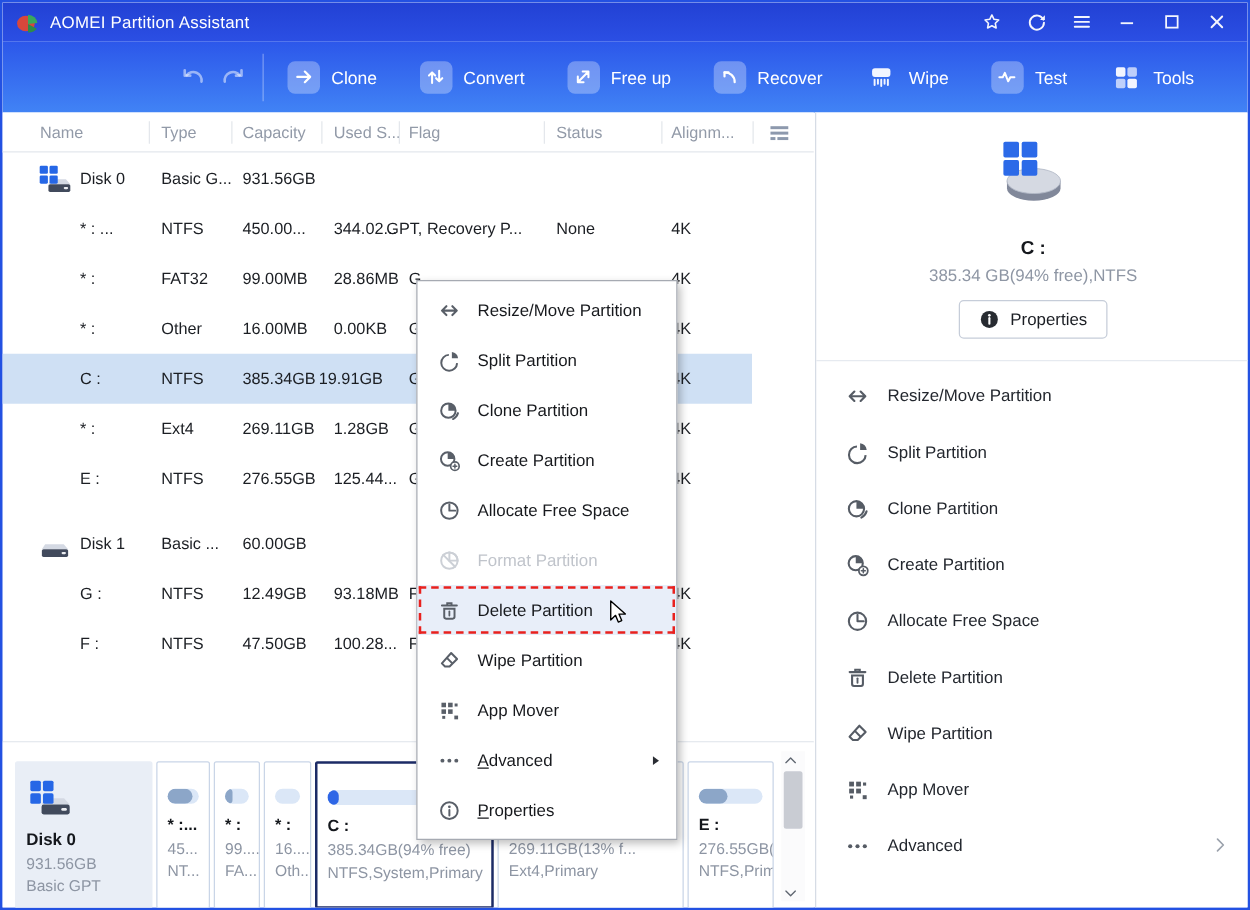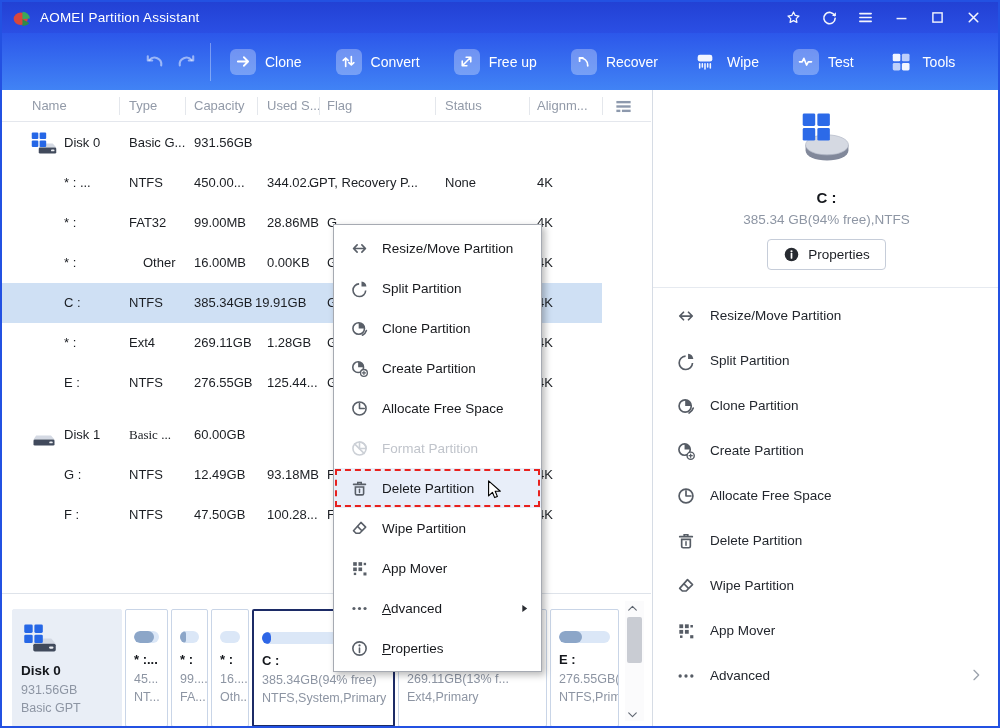--- a/index.html
+++ b/index.html
@@ -422,21 +422,21 @@
       <div class="row">
         <span class="cell" style="left: 62px;">* :</span>
         <span class="cell" style="left: 127px;">FAT32</span>
         <span class="cell" style="left: 192px;">99.00MB</span>
         <span class="cell" style="left: 265px;">28.86MB</span>
         <span class="cell" style="left: 325px;">G...</span>
         <span class="cell" style="left: 535px;">4K</span>
       </div>
       <div class="row">
         <span class="cell" style="left: 62px;">* :</span>
-        <span class="cell" style="left: 141px;">Other</span>
+        <span class="cell" style="left: 127px;">Other</span>
         <span class="cell" style="left: 192px;">16.00MB</span>
         <span class="cell" style="left: 265px;">0.00KB</span>
         <span class="cell" style="left: 325px;">G...</span>
         <span class="cell" style="left: 535px;">4K</span>
       </div>
       <div class="row sel">
         <span class="cell" style="left: 62px;">C :</span>
         <span class="cell" style="left: 127px;">NTFS</span>
         <span class="cell" style="left: 192px;">385.34GB</span>
         <span class="cell" style="left: 253px;">19.91GB</span>
@@ -457,21 +457,21 @@
         <span class="cell" style="left: 192px;">276.55GB</span>
         <span class="cell" style="left: 265px;">125.44...</span>
         <span class="cell" style="left: 325px;">G...</span>
         <span class="cell" style="left: 535px;">4K</span>
       </div>
       <div class="row gap">
         <svg class="dicon">
           <use href="#i-disk-plain"></use>
         </svg>
         <span class="cell" style="left: 62px;">Disk 1</span>
-        <span class="cell" style="left: 127px; font-family: Liberation Serif, serif;">Basic ...</span>
+        <span class="cell" style="left: 127px;">Basic ...</span>
         <span class="cell" style="left: 192px;">60.00GB</span>
       </div>
       <div class="row">
         <span class="cell" style="left: 62px;">G :</span>
         <span class="cell" style="left: 127px;">NTFS</span>
         <span class="cell" style="left: 192px;">12.49GB</span>
         <span class="cell" style="left: 265px; text-align: right;">93.18MB</span>
         <span class="cell" style="left: 325px;">F...</span>
         <span class="cell" style="left: 535px;">4K</span>
       </div>

